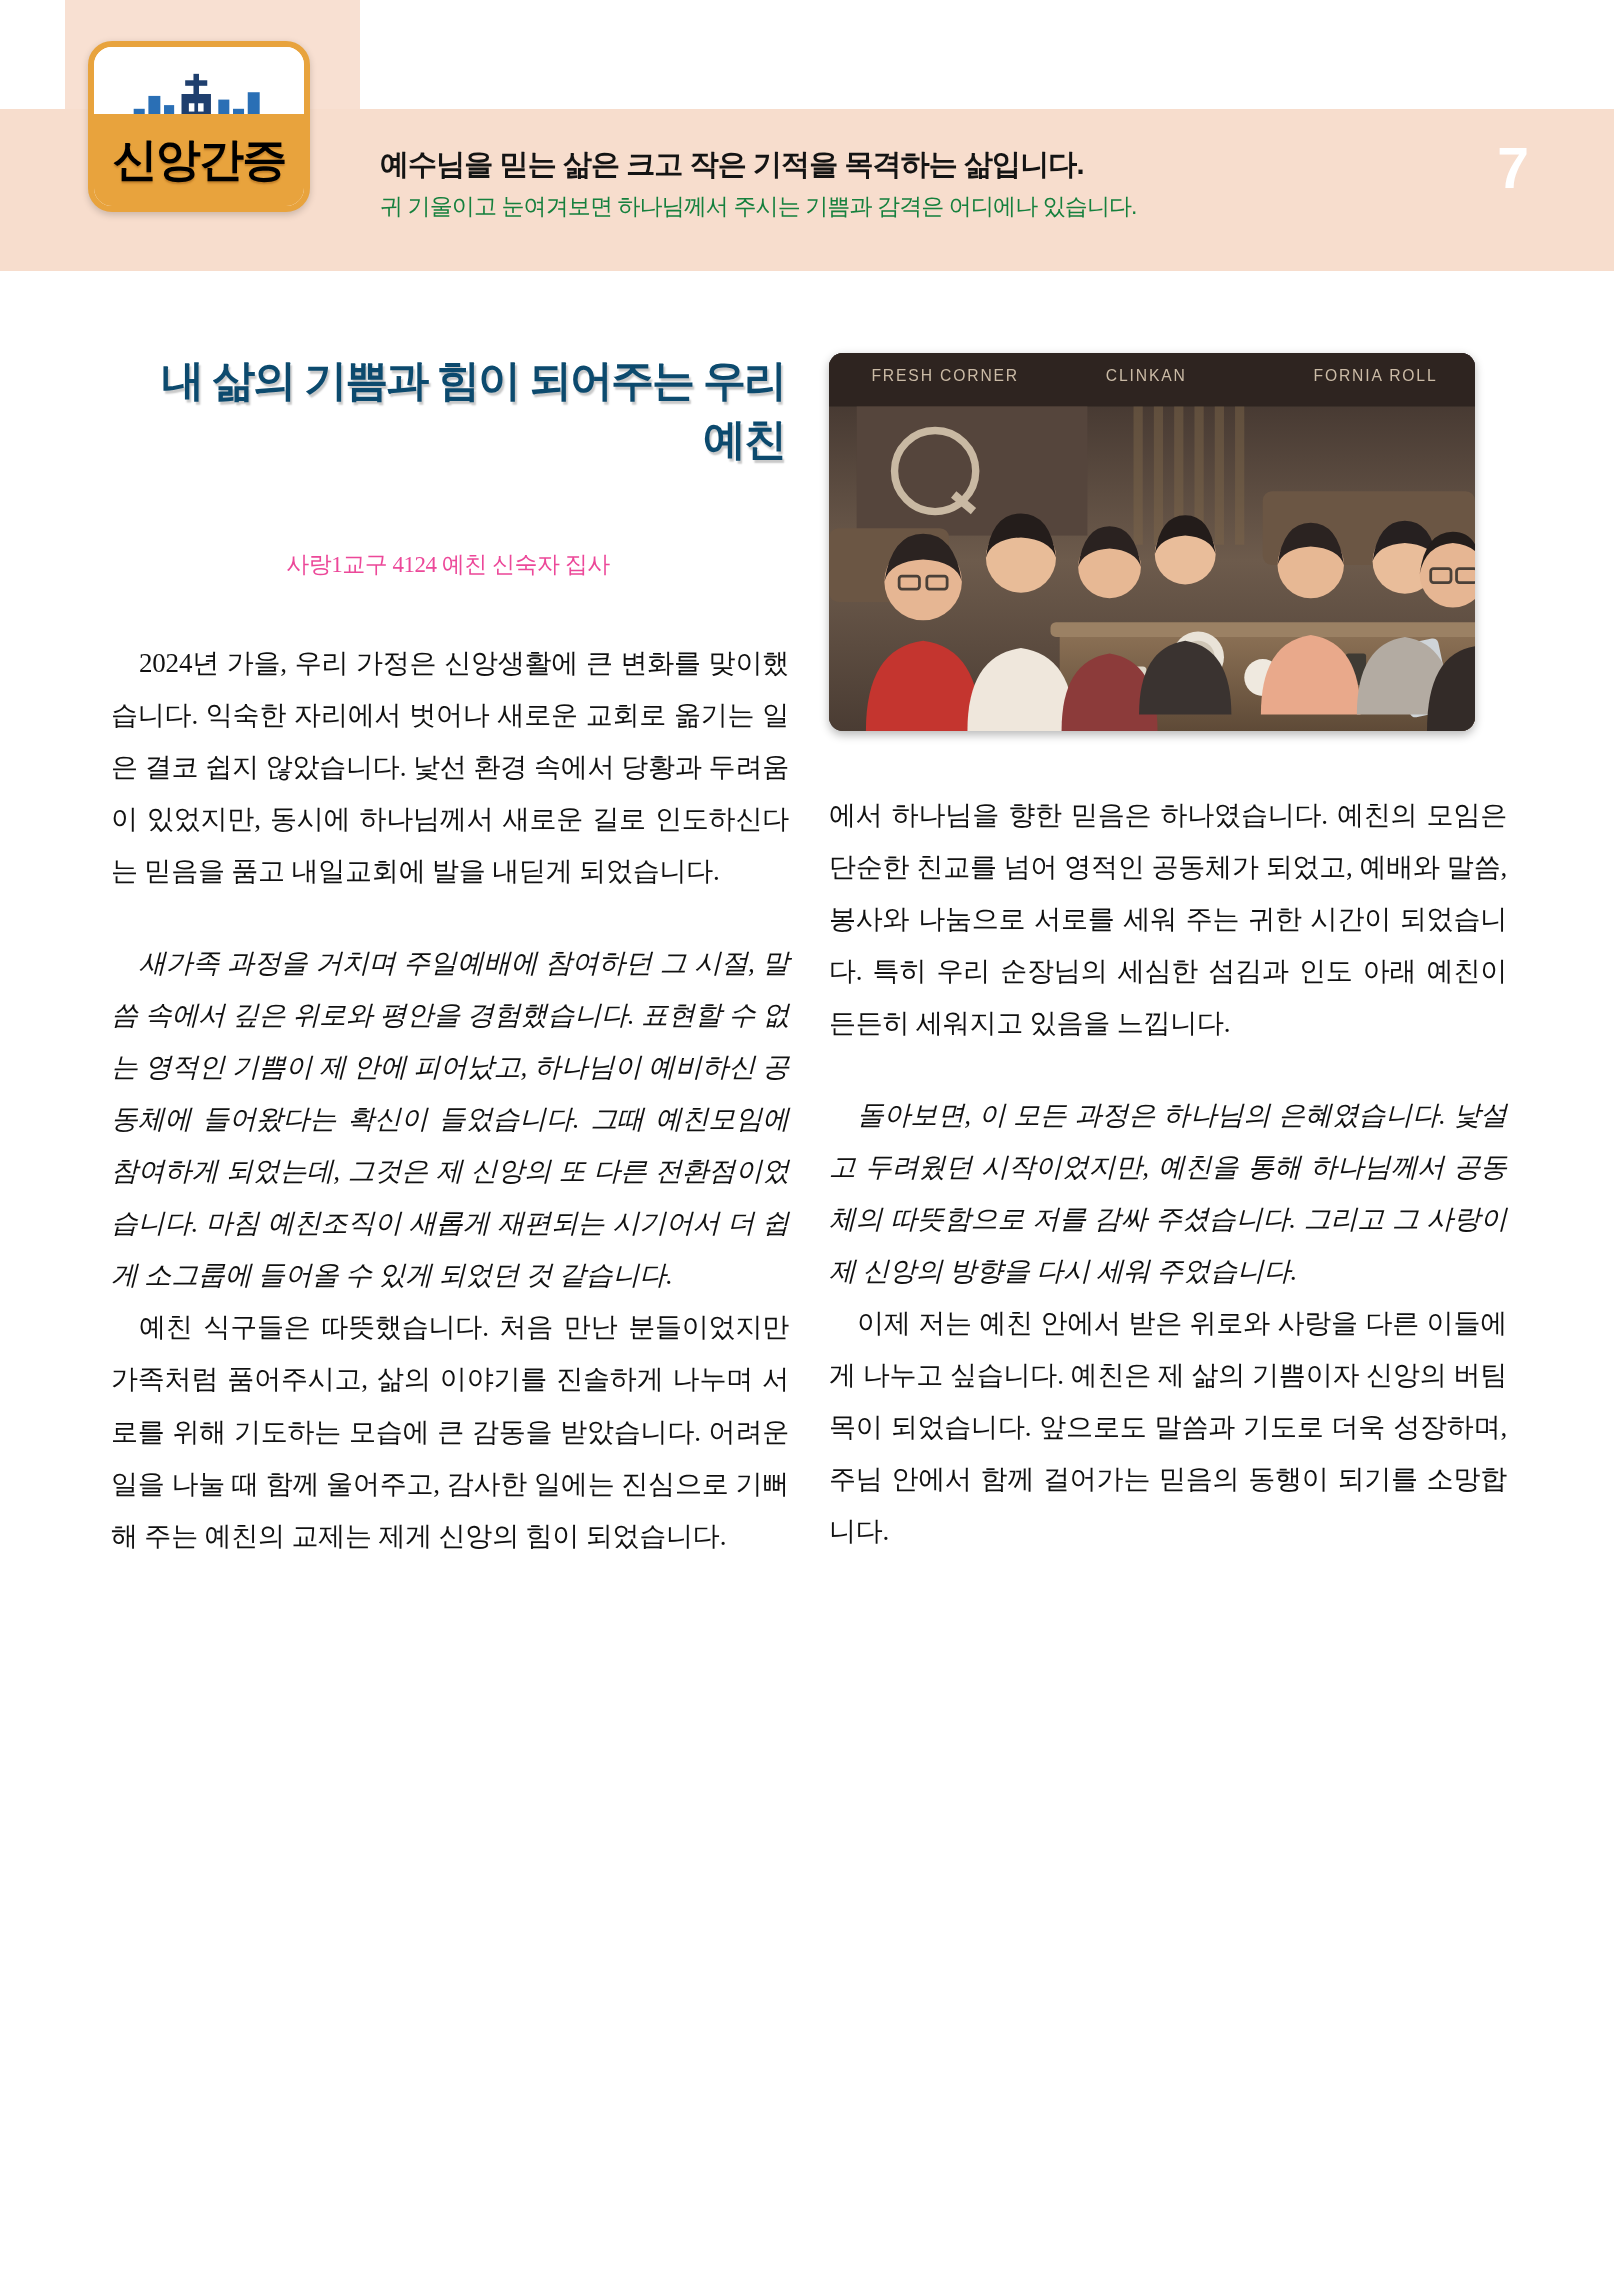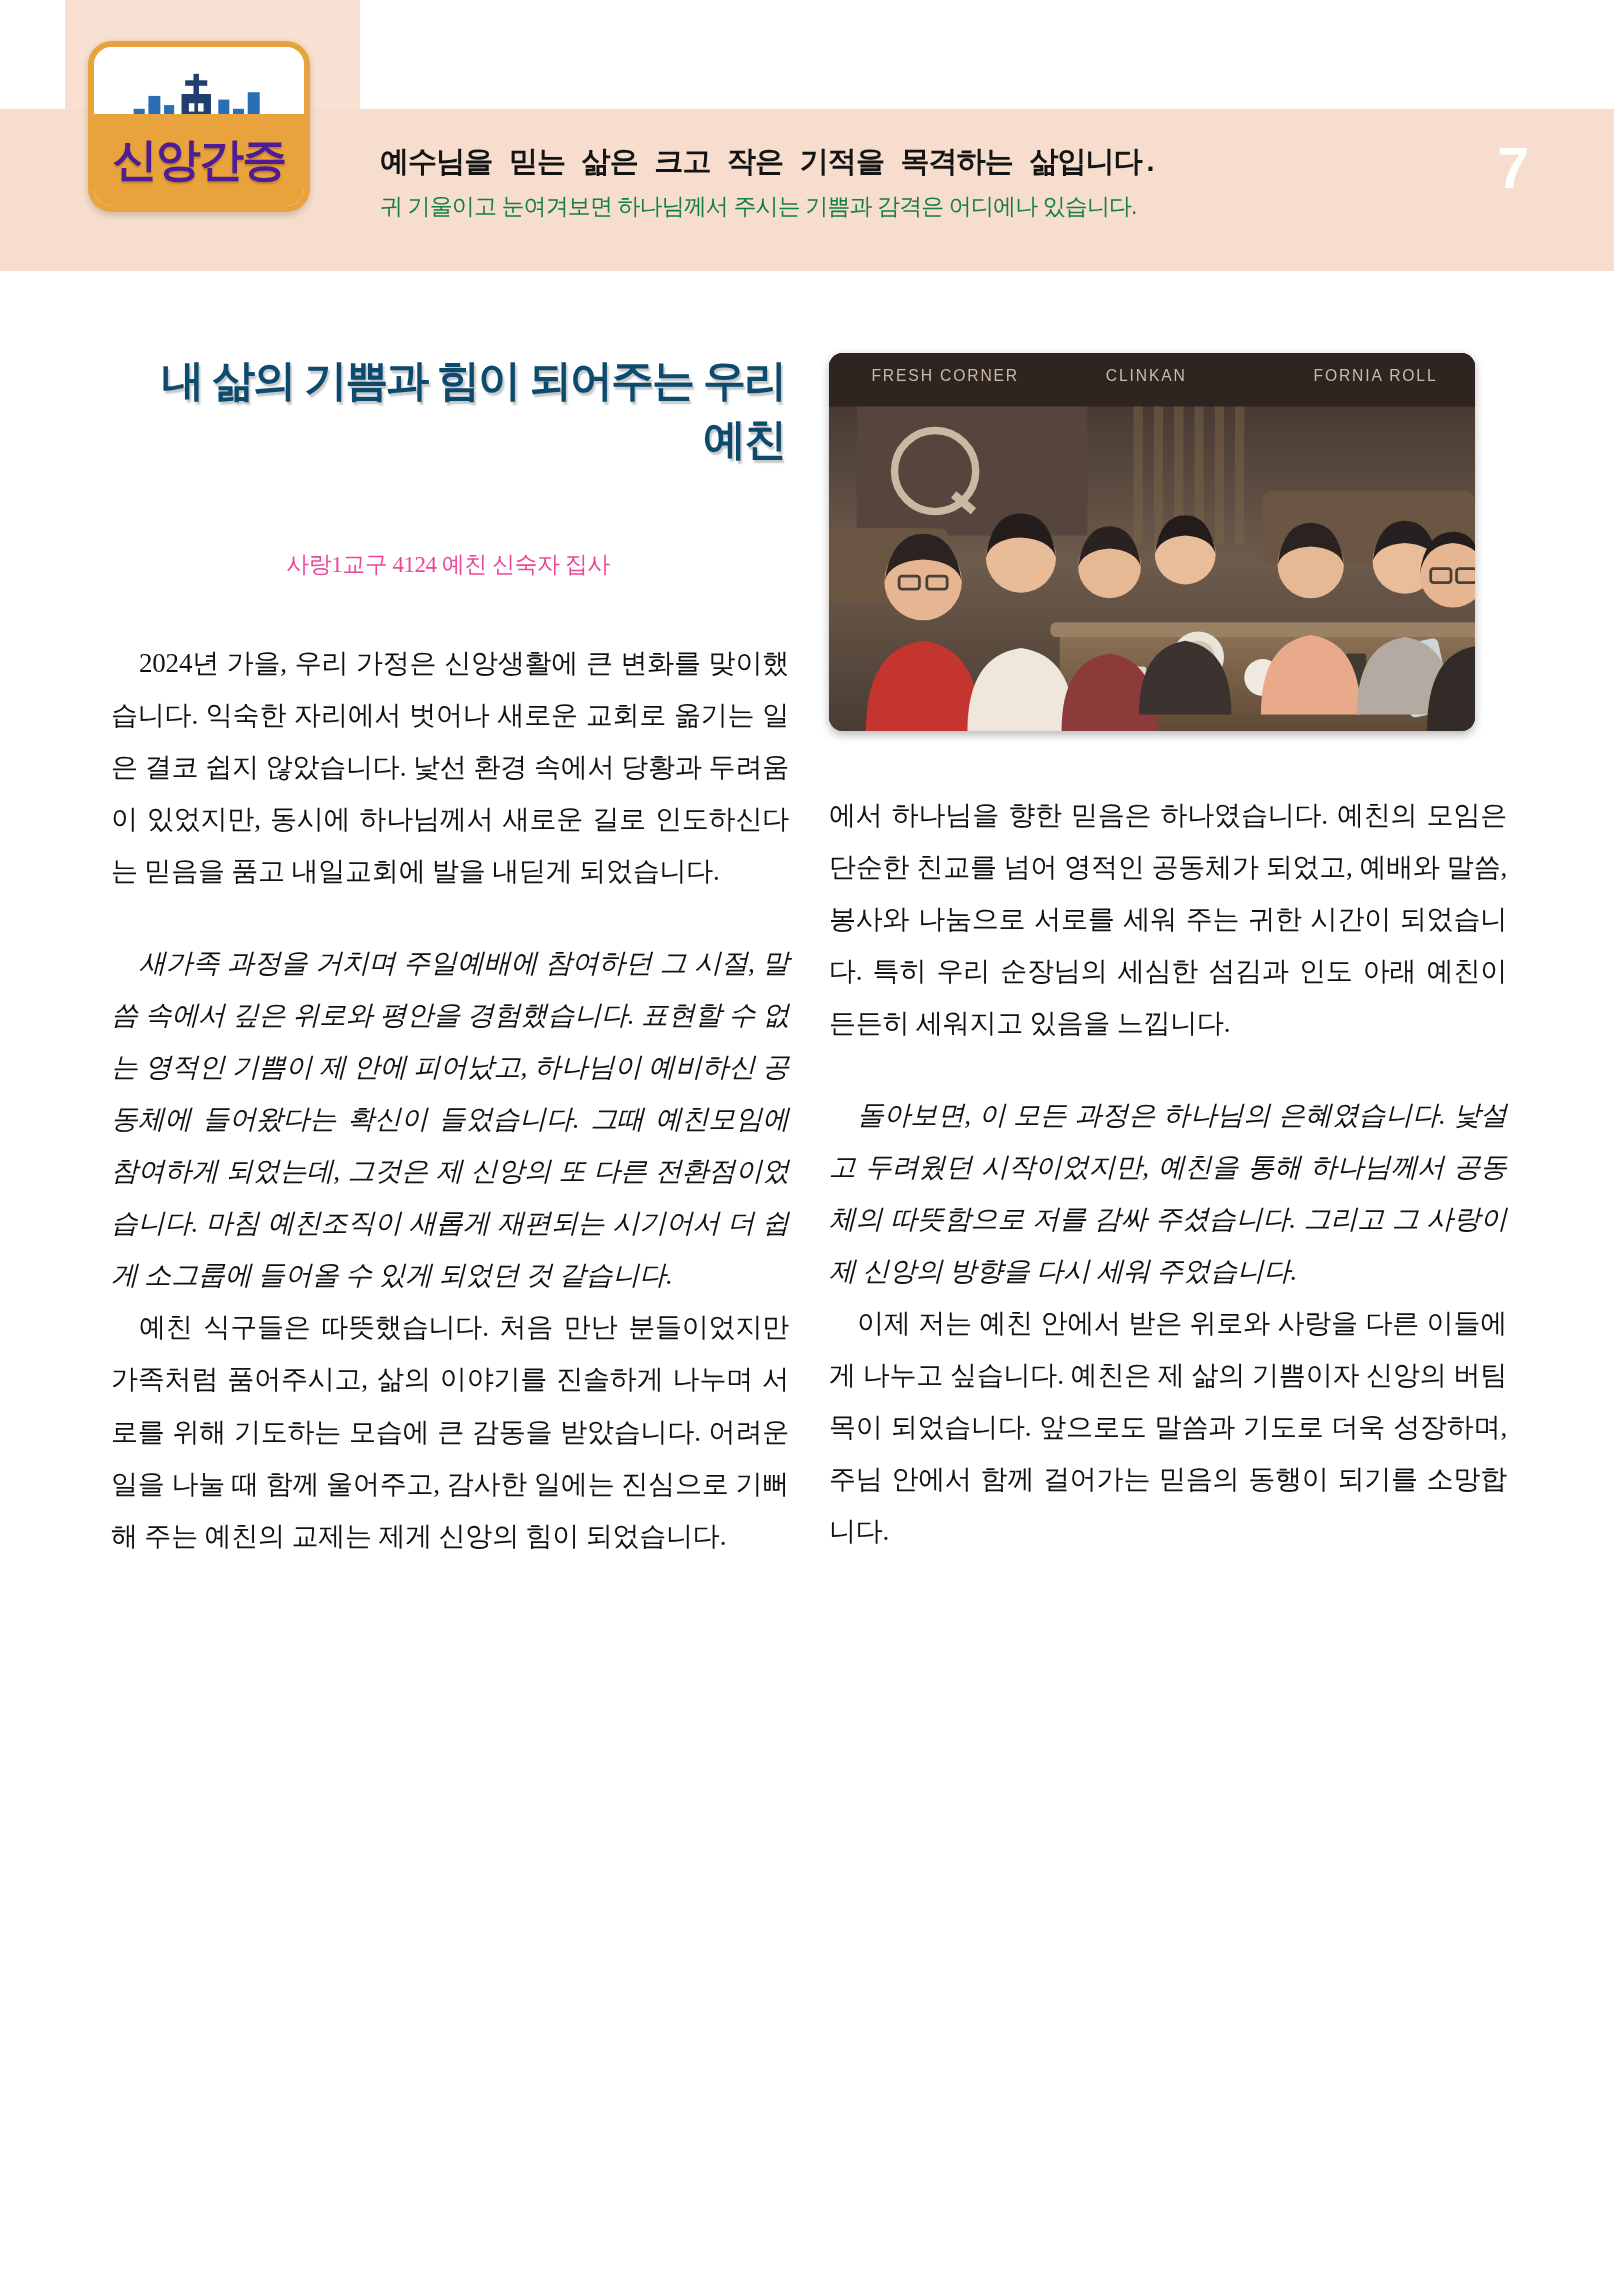--- a/index.html
+++ b/index.html
@@ -106,34 +106,34 @@
     height: 92px;
     background: #e8a33d;
     display: flex;
     align-items: center;
     justify-content: center;
   }
   .logo-bottom span {
     font-family: "Liberation Sans", sans-serif;
     font-weight: bold;
     font-size: 45px;
-    color: #4c1d95;
+    color: #000000;
     letter-spacing: -1.8px;
     text-shadow: 0 1.8px 1.8px rgba(120,60,0,0.35);
   }
 
   
   .header-text {
     position: absolute;
     left: 380px;
     top: 146px;
     width: 1061px;
   }
   .header-line1 {
-    font-family: Liberation Mono, monospace;
+    font-family: Liberation Sans, sans-serif;
     font-weight: bold;
     font-size: 29px;
     color: #141414;
     letter-spacing: -0.9px;
     line-height: 1.25;
     margin-bottom: 10px;
   }
   .header-line2 {
     font-family: "Liberation Sans", sans-serif;
     font-size: 23px;

